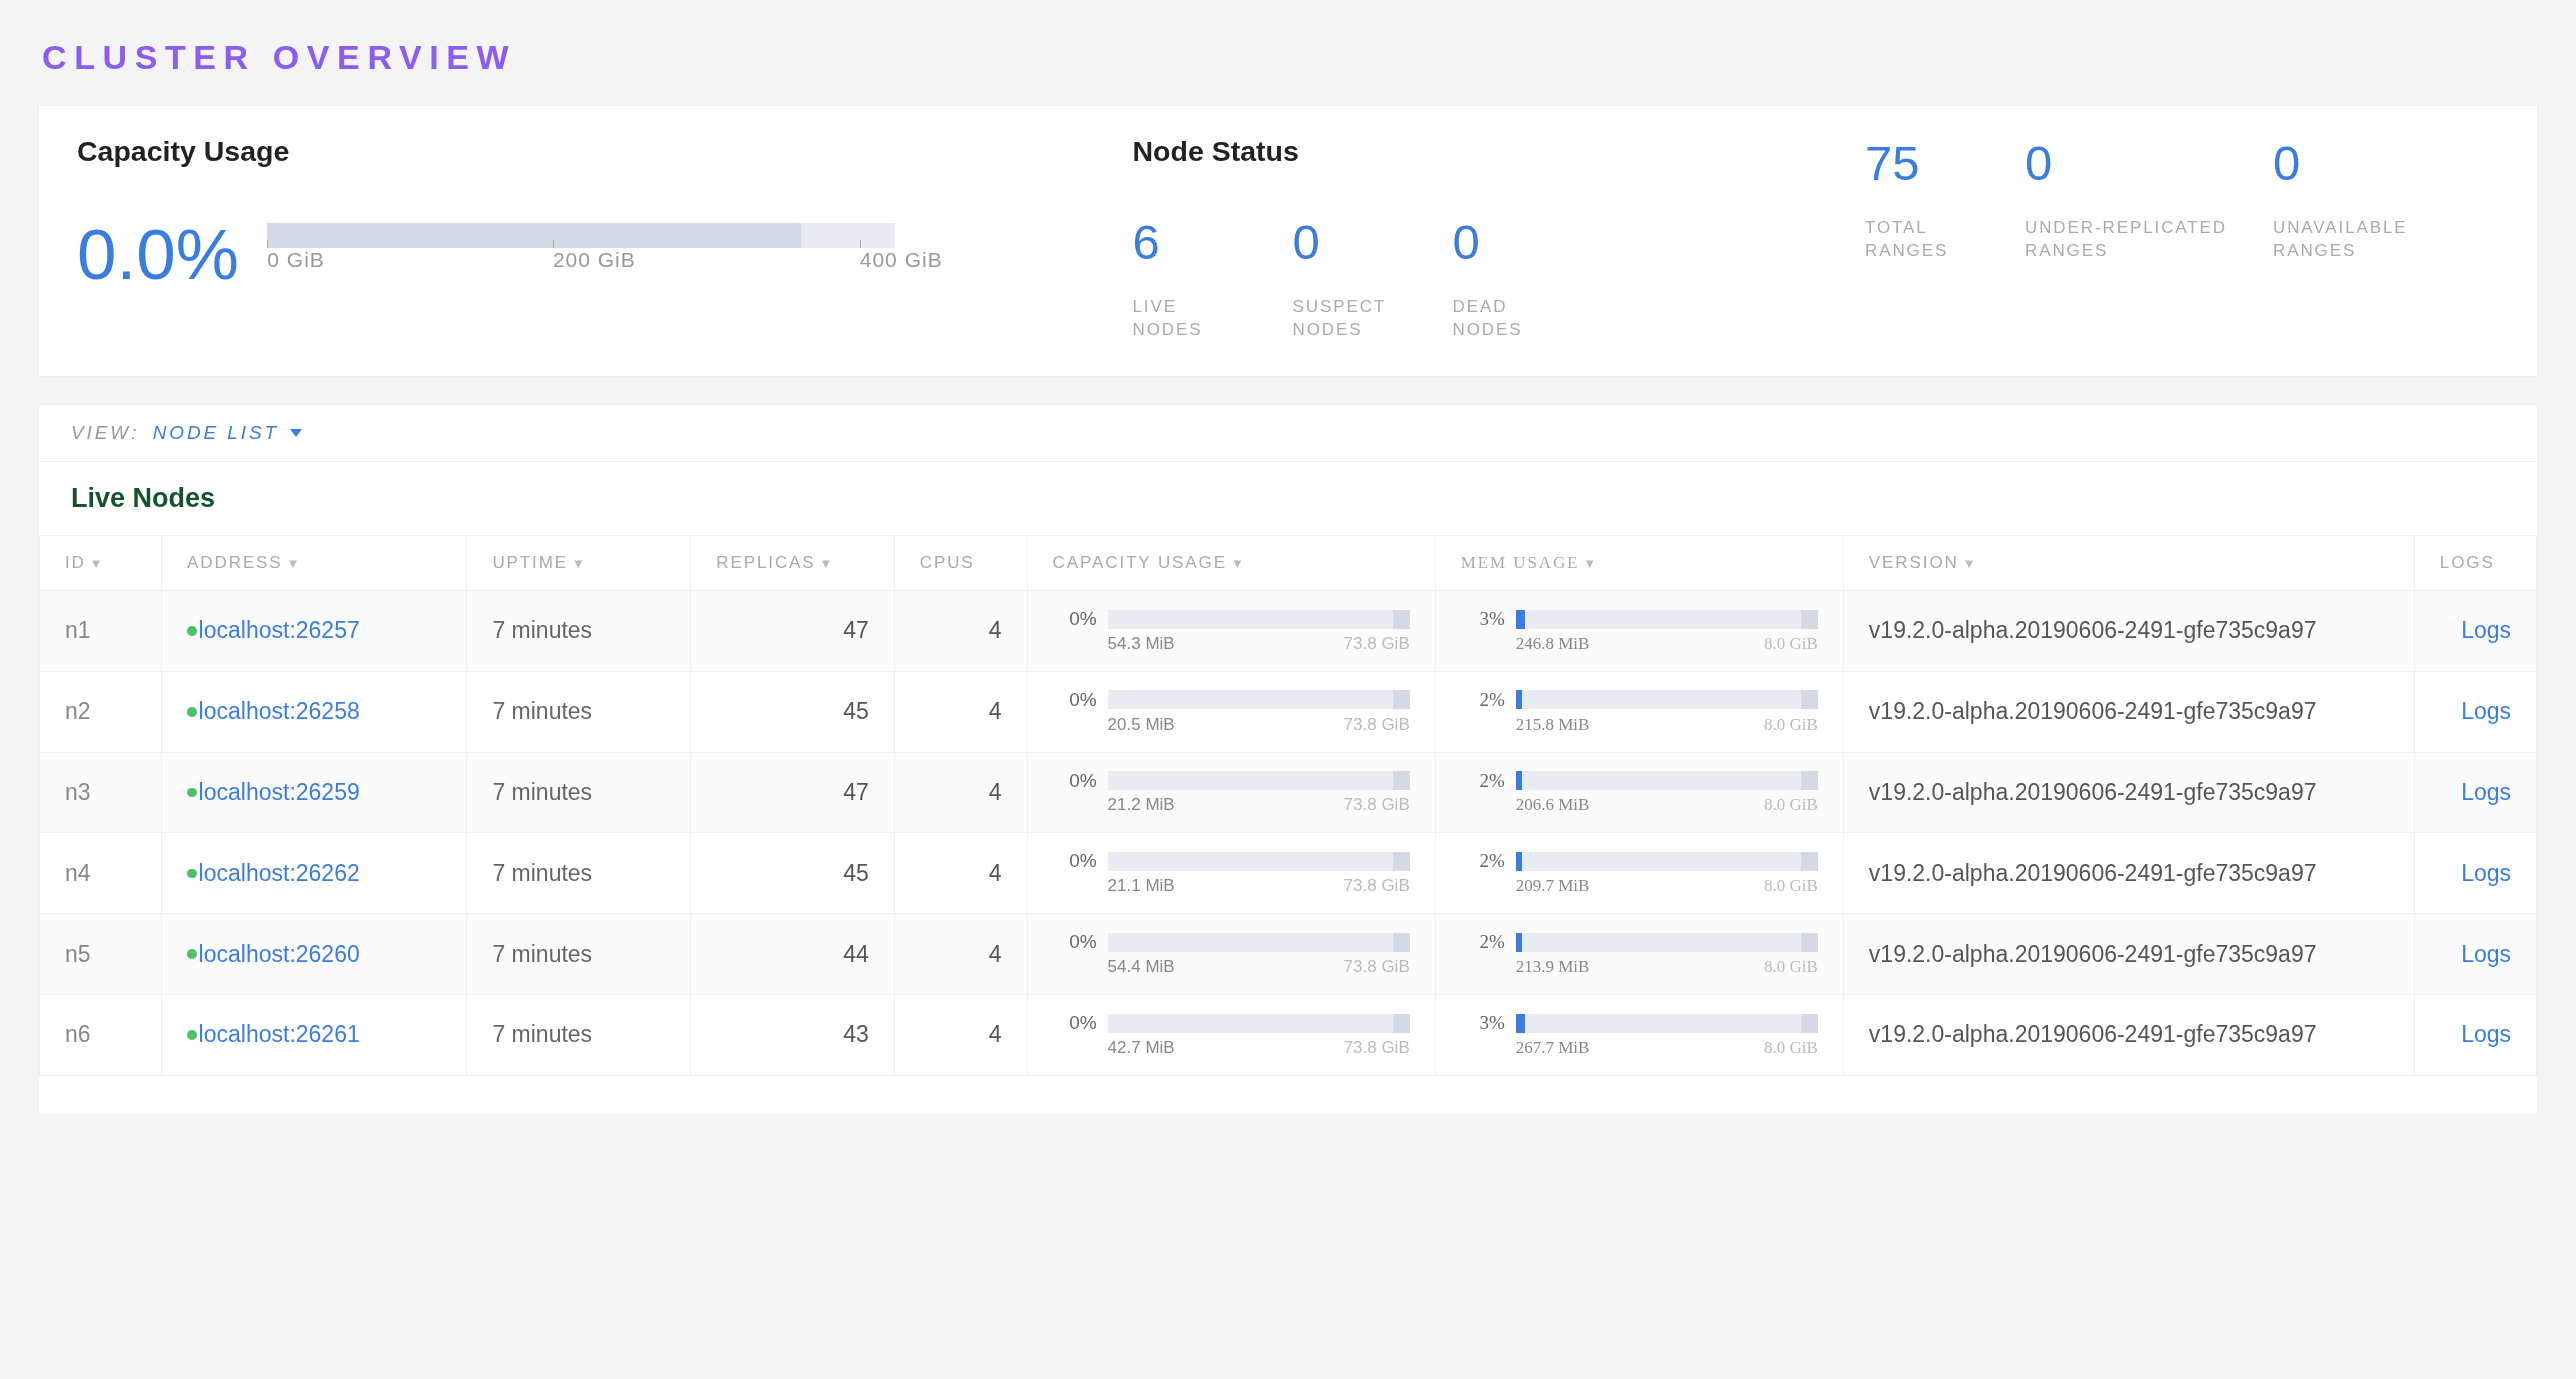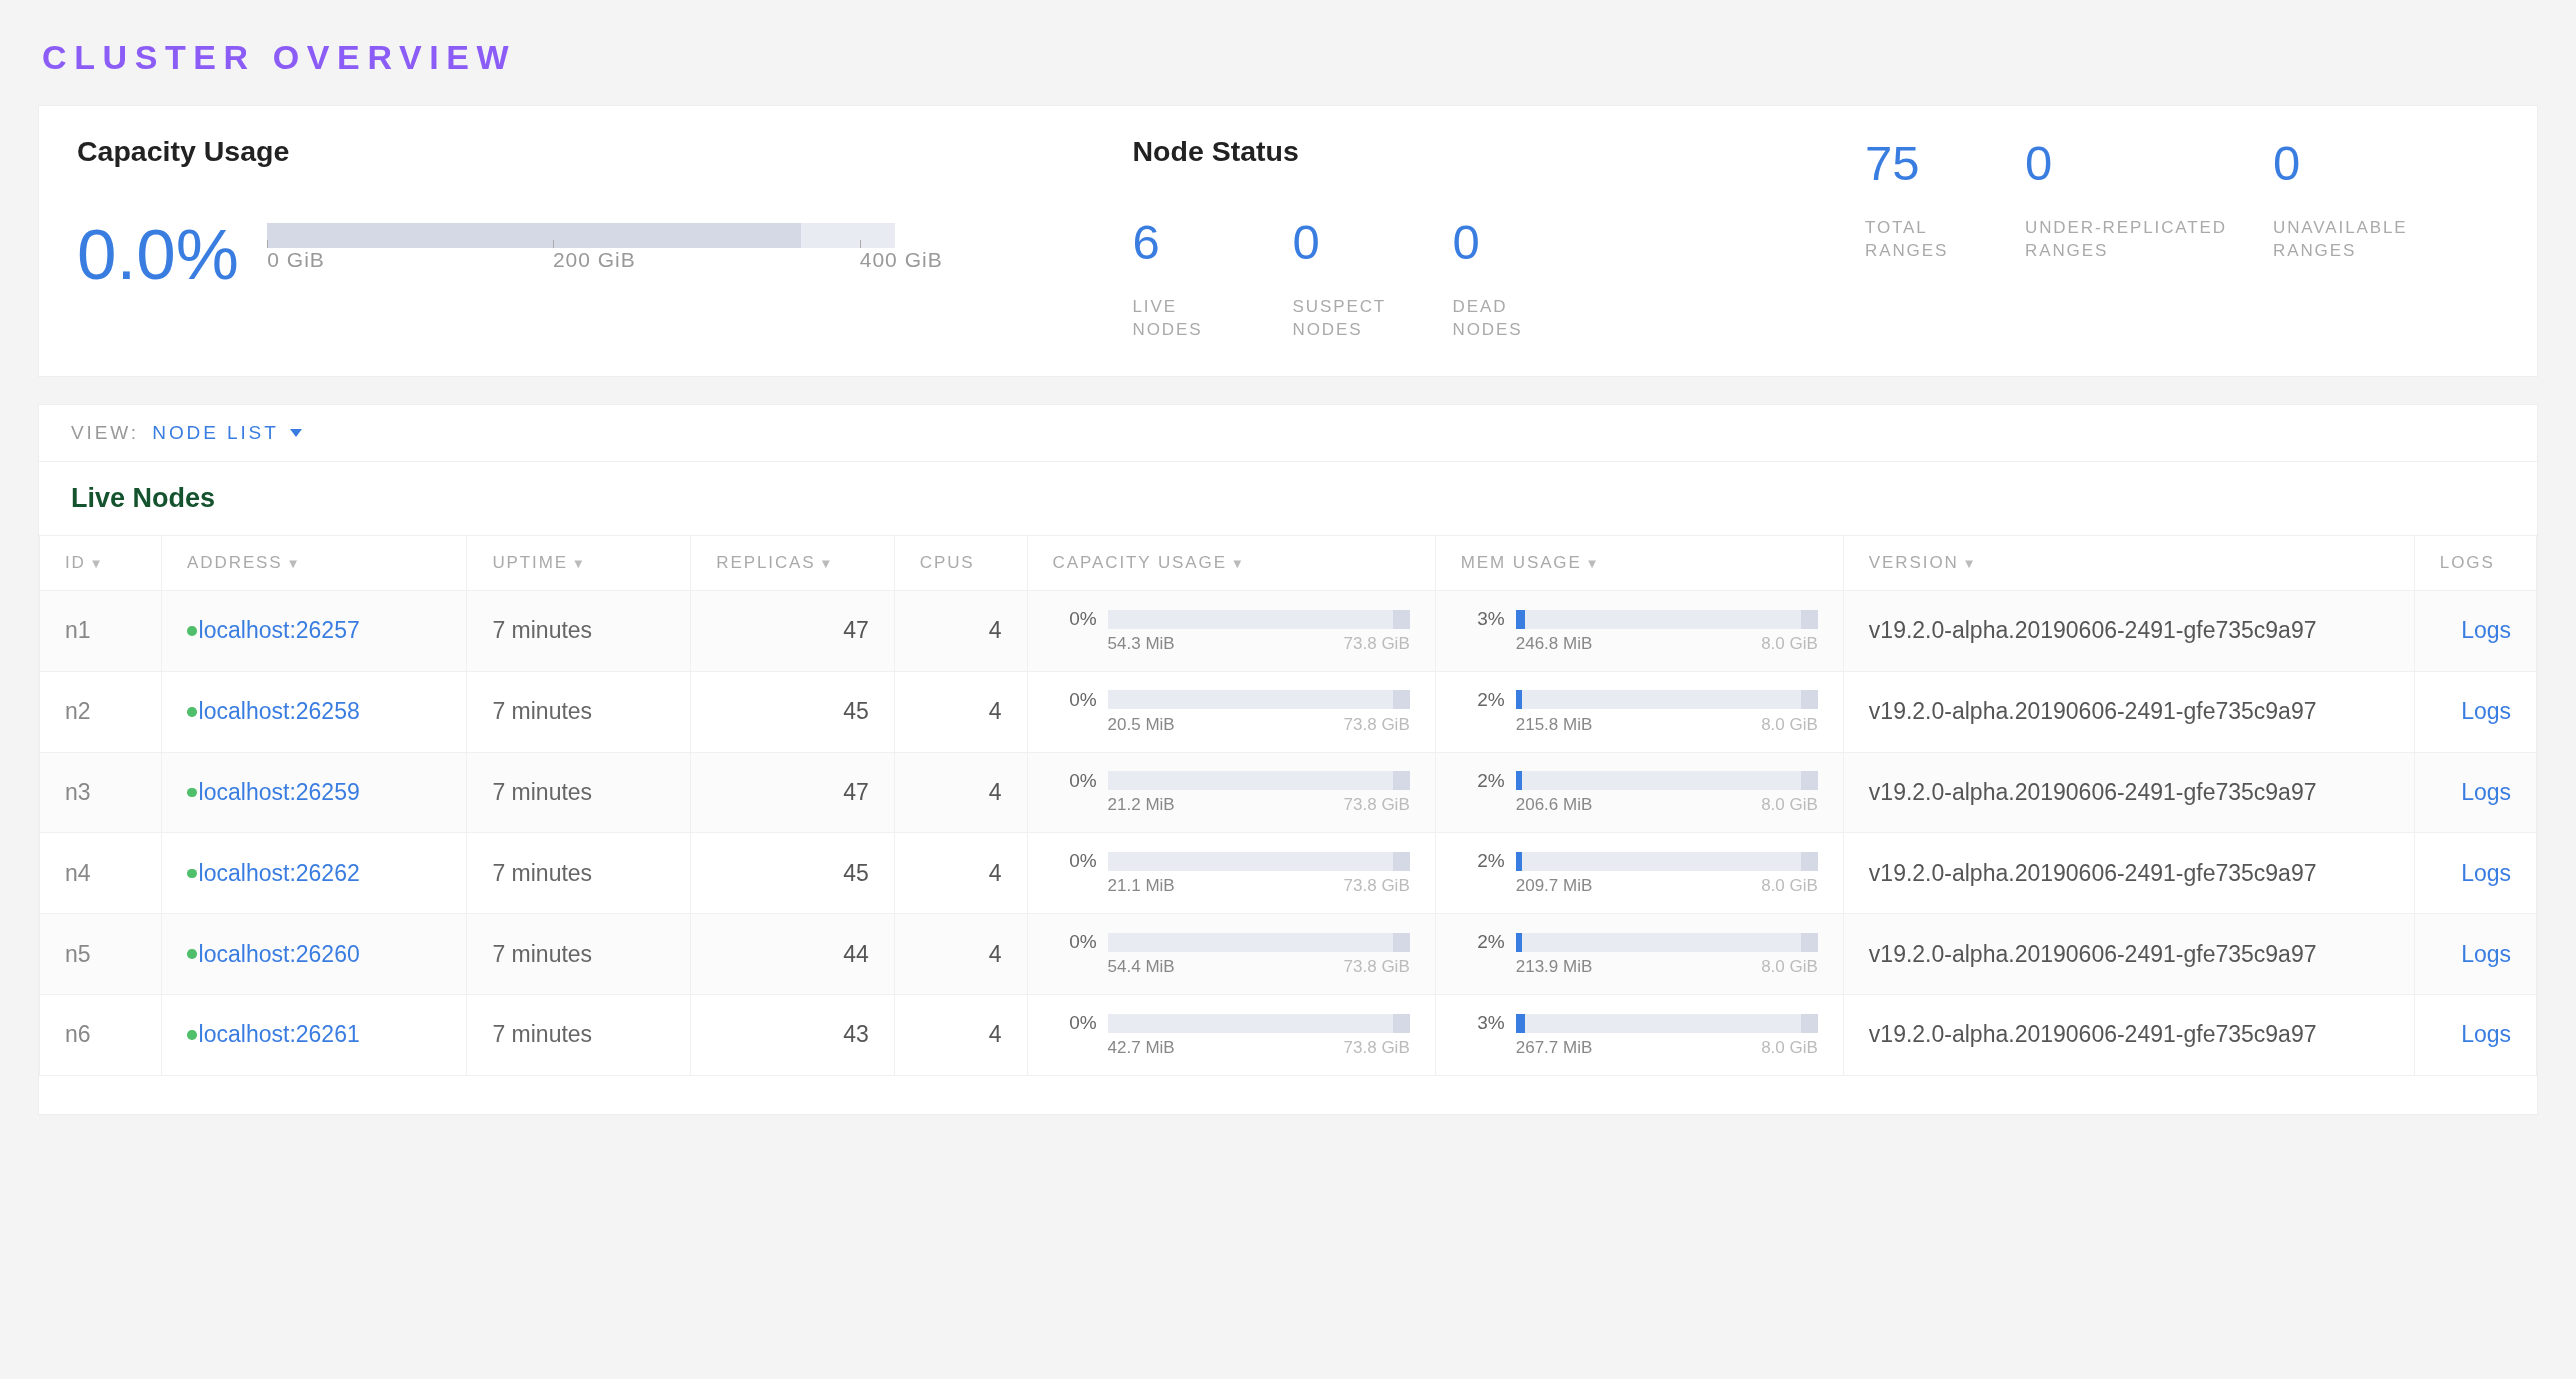--- a/index.html
+++ b/index.html
@@ -61,21 +61,21 @@
   }
   .cap-stats .stat { display:flex; align-items:flex-end; gap:17px;}
   .cap-value { color:#3a7de0; font-size:28.5px; }
   .stat-grid { display:flex; gap:46px; }
   .stat-item { min-width:114px; }
   .stat-num { color:#3a7de0; font-size:49px; margin-bottom:25px; }
   .view-bar {
     background:#fff; border:1px solid #eee; border-bottom:none;
     margin: 27px 38px 0 38px;
     padding: 17px 32px;
-    display:flex; align-items:flex-end; gap:13.3px;
+    display:flex; align-items:flex-end; gap:13.3px;font-style:italic;
   }
   .view-label { font-size:19px; letter-spacing:2.9px; color:#999; }
   .view-value { font-size:19px; letter-spacing:2.9px; color:#3a7de0; font-weight:500; display:flex; align-items:center; gap:11.4px; cursor:pointer;}
   .caret-down {
     width:0;height:0;border-left:6.7px solid transparent;border-right:6.7px solid transparent;
     border-top:8.6px solid #3a7de0;
   }
   .nodes-panel { background:#fff; border:1px solid #eee; margin:0 38px 38px 38px; padding-bottom:38px;}
   .nodes-title { font-size:27px; font-weight:700; color:#14532d; padding:21px 32px 21px 32px;}
   table.nodes { width:100%; border-collapse:collapse; }
@@ -88,21 +88,21 @@
     background:#fff;
   }
   table.nodes tbody tr:nth-child(odd){ background:#fbfbfc; }
   .sort-caret { font-size:13.3px; color:#bbb; margin-left:3.8px;}
   .col-id { width:114px; color:#888;}
   .col-addr { width:285px;}
   .col-uptime{ width:209px; color:#666;}
   .col-rep { width:190px; text-align:right; color:#555;}
   .col-cpu { width:124px; text-align:right; color:#555;}
   .col-cap { width:381px;}
-  .col-mem { width:381px;}
+  .col-mem { width:381px;font-family:Liberation Serif, serif;}
   .col-ver { width:533px; color:#555;}
   .col-logs{ width:114px; text-align:right;}
   .addr { color:#3a7de0; display:flex; align-items:center; gap:2px;}
   .dot { width:9.5px;height:9.5px;border-radius:50%; background:#4fbf6b; display:inline-block;}
   .mini { display:flex; align-items:center; gap:11.4px; }
   .mini-pct { font-size:19px; color:#666; width:44px; text-align:right;}
   .mini-bar { flex:1; height:19px; background:#e9ebf3; position:relative;}
   .mini-bar .used { position:absolute; left:0;top:0;bottom:0; background:#3a7de0;}
   .mini-bar .tail { position:absolute; right:0;top:0;bottom:0; width:17px; background:#d5d9e6;}
   .mini-sub { display:flex; justify-content:space-between; font-size:17px; color:#bbb; padding:3.8px 0 0 55px;}

